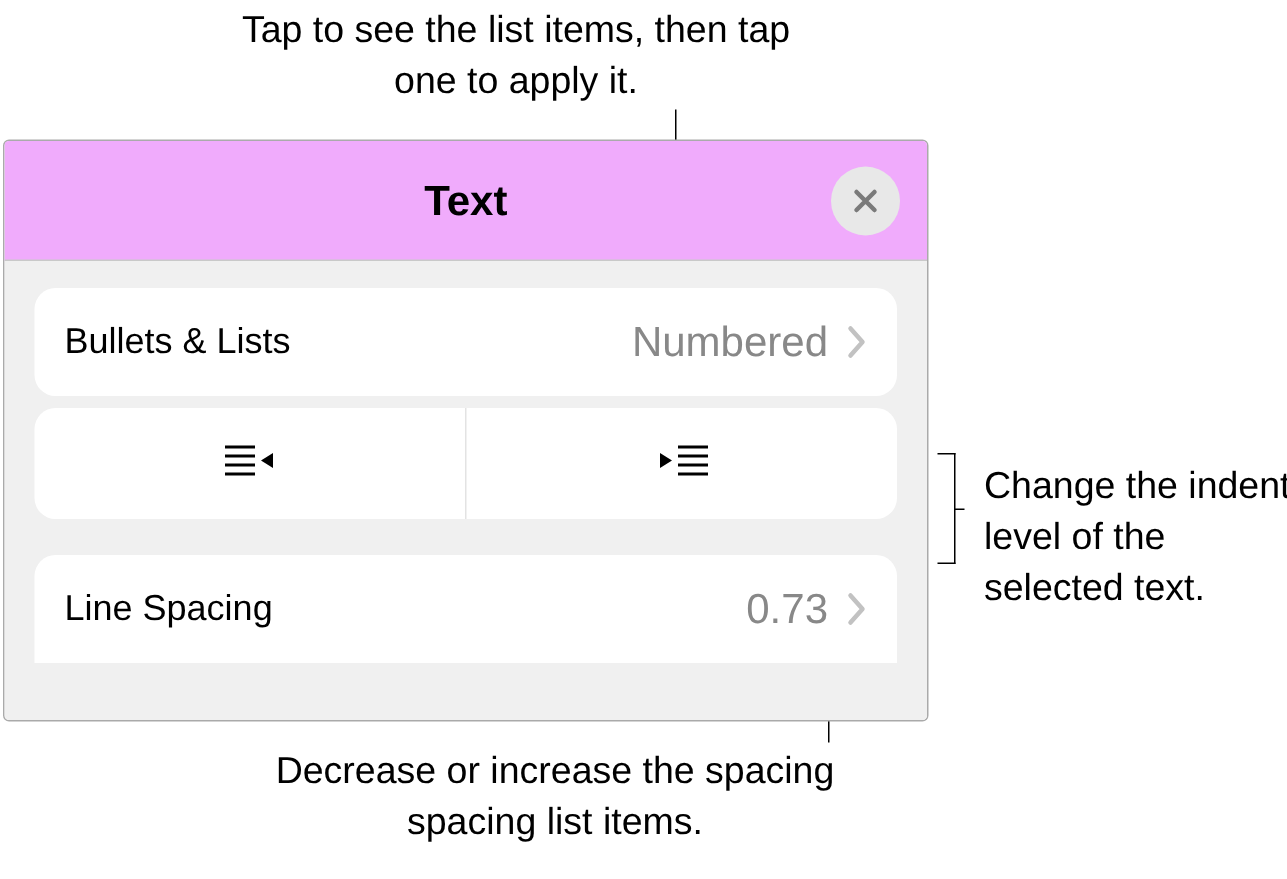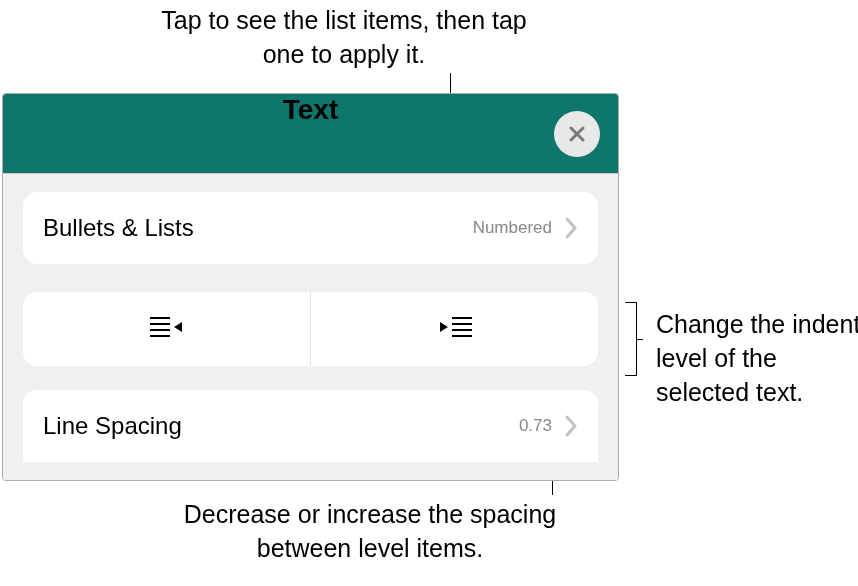--- a/index.html
+++ b/index.html
@@ -84,23 +84,23 @@
       border-radius: 4px;
       overflow: hidden;
       display: flex;
       flex-direction: column;
     }
     .panel-header {
       height: 80px;
       border-bottom: 1px solid #c9c9c9;
       position: relative;
       display: flex;
-      align-items: flex-start;
+      align-items: center;
       justify-content: center;
-      background: #0f766e;
+      background: #f0abfc;
     }
     .panel-title {
       font-size: 28px;
       font-weight: 600;
       color: #000;
     }
     .close-btn {
       position: absolute;
       right: 18px;
       top: 50%;
@@ -120,35 +120,35 @@
     }
     .panel-body {
       flex: 1;
       background: #f0f0f0;
       padding: 18px 20px 0 20px;
       overflow: hidden;
     }
     .row-card {
       background: #fff;
       border-radius: 14px;
-      margin-bottom: 28px;
+      margin-bottom: 8px;
     }
     .row {
       display: flex;
       align-items: center;
       padding: 18px 20px;
       height: 72px;
     }
     .row-label {
       flex: 1;
       font-size: 24px;
       color: #000;
     }
     .row-value {
-      font-size: 17px;
+      font-size: 28px;
       color: #888;
       margin-right: 12px;
     }
     .chevron {
       color: #c2c2c2;
     }
     .chevron svg {
       width: 14px;
       height: 22px;
       display: block;
@@ -184,21 +184,21 @@
   </style>
 </head>
 <body>
 
 <div class="annotation annotation-top">Tap to see the list items, then tap one to apply it.</div>
 <div class="callout-line callout-top"></div>
 
 <div class="annotation annotation-right">Change the indent level of the selected text.</div>
 <div class="bracket"></div>
 
-<div class="annotation annotation-bottom">Decrease or increase the spacing between level items.</div>
+<div class="annotation annotation-bottom">Decrease or increase the spacing spacing list items.</div>
 <div class="callout-line callout-bottom"></div>
 
 <div class="panel">
   <div class="panel-header">
     <div class="panel-title">Text</div>
     <div class="close-btn">
       <svg viewBox="0 0 20 20">
         <path d="M4 4 L16 16 M16 4 L4 16" stroke="#7a7a7a" stroke-width="3" stroke-linecap="round" fill="none"></path>
       </svg>
     </div>

